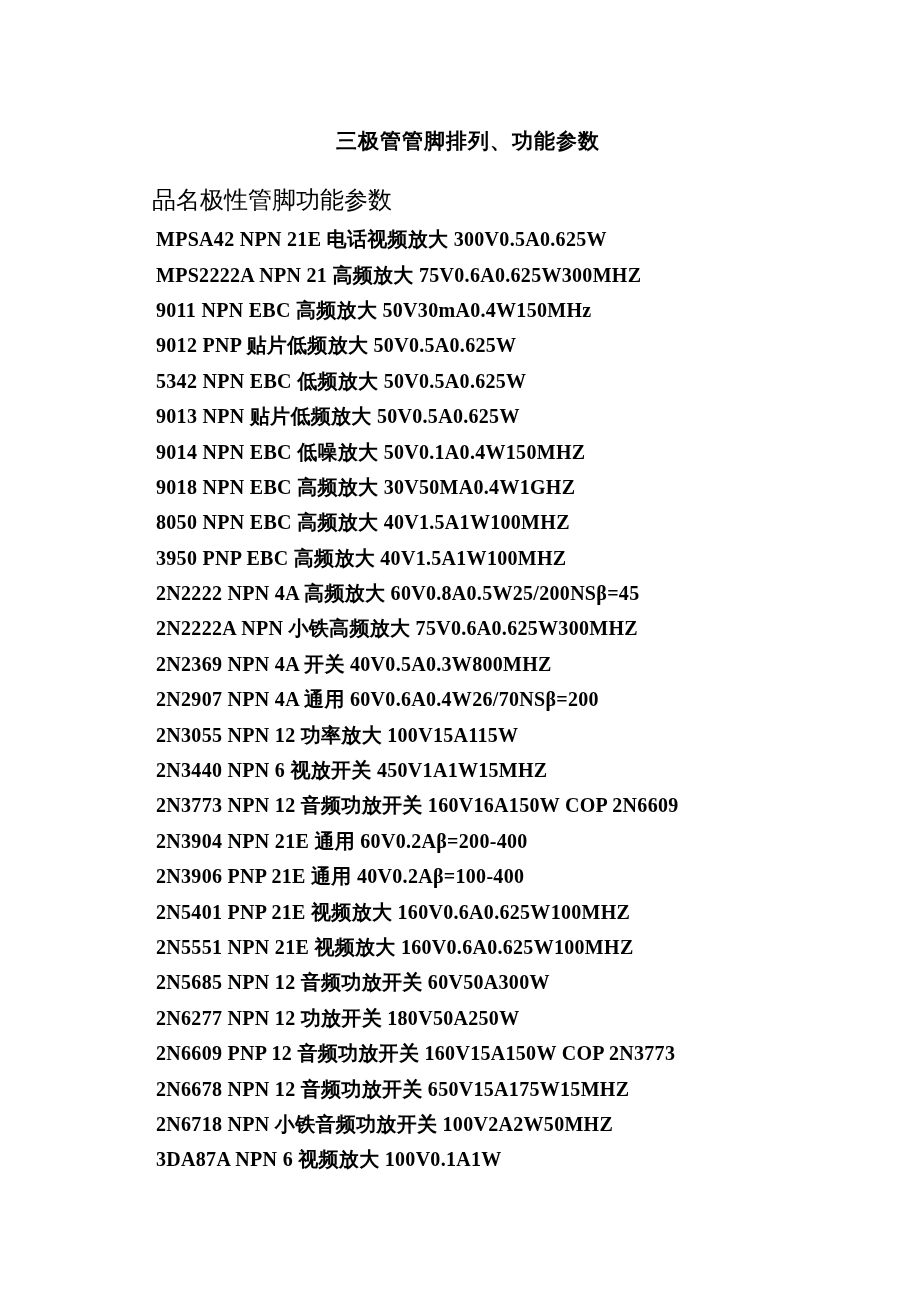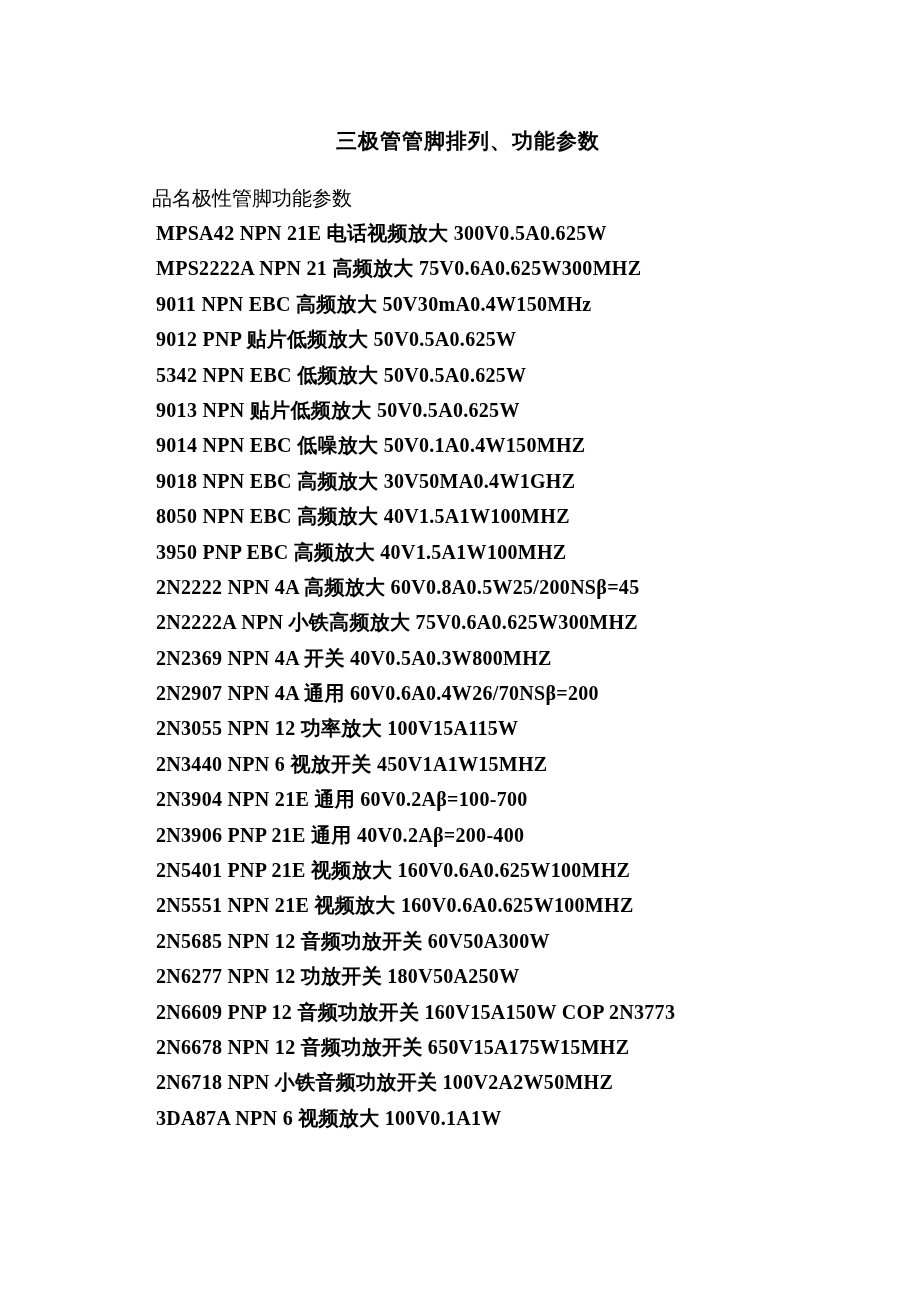--- a/index.html
+++ b/index.html
@@ -14,23 +14,24 @@
       font-family: "SimSun", "宋体", serif;
     }
     .title {
       text-align: center;
       font-size: 21px;
       font-weight: bold;
       margin-bottom: 28px;
       letter-spacing: 1px;
     }
     .header-line {
-      font-size: 20px;
+      font-size: 24px;
       line-height: 1.55;
       margin-bottom: 2px;
+      font-family: Liberation Mono, monospace;
     }
     .data-line {
       font-size: 20px;
       line-height: 1.57;
       white-space: nowrap;
       letter-spacing: 0.3px;
       font-weight: bold;
     }
   </style>
 </head>
@@ -48,22 +49,23 @@
     <div class="data-line">9014 NPN EBC 低噪放大 50V0.1A0.4W150MHZ</div>
     <div class="data-line">9018 NPN EBC 高频放大 30V50MA0.4W1GHZ</div>
     <div class="data-line">8050 NPN EBC 高频放大 40V1.5A1W100MHZ</div>
     <div class="data-line">3950 PNP EBC 高频放大 40V1.5A1W100MHZ</div>
     <div class="data-line">2N2222 NPN 4A 高频放大 60V0.8A0.5W25/200NSβ=45</div>
     <div class="data-line">2N2222A NPN 小铁高频放大 75V0.6A0.625W300MHZ</div>
     <div class="data-line">2N2369 NPN 4A 开关 40V0.5A0.3W800MHZ</div>
     <div class="data-line">2N2907 NPN 4A 通用 60V0.6A0.4W26/70NSβ=200</div>
     <div class="data-line">2N3055 NPN 12 功率放大 100V15A115W</div>
     <div class="data-line">2N3440 NPN 6 视放开关 450V1A1W15MHZ</div>
-    <div class="data-line">2N3904 NPN 21E 通用 60V0.2Aβ=100-700</div>
-    <div class="data-line">2N3906 PNP 21E 通用 40V0.2Aβ=200-400</div>
+    <div class="data-line">2N3773 NPN 12 音频功放开关 160V16A150W COP 2N6609</div>
+    <div class="data-line">2N3904 NPN 21E 通用 60V0.2Aβ=200-400</div>
+    <div class="data-line">2N3906 PNP 21E 通用 40V0.2Aβ=100-400</div>
     <div class="data-line">2N5401 PNP 21E 视频放大 160V0.6A0.625W100MHZ</div>
     <div class="data-line">2N5551 NPN 21E 视频放大 160V0.6A0.625W100MHZ</div>
     <div class="data-line">2N5685 NPN 12 音频功放开关 60V50A300W</div>
     <div class="data-line">2N6277 NPN 12 功放开关 180V50A250W</div>
     <div class="data-line">2N6609 PNP 12 音频功放开关 160V15A150W COP 2N3773</div>
     <div class="data-line">2N6678 NPN 12 音频功放开关 650V15A175W15MHZ</div>
     <div class="data-line">2N6718 NPN 小铁音频功放开关 100V2A2W50MHZ</div>
     <div class="data-line">3DA87A NPN 6 视频放大 100V0.1A1W</div>
   </div>
 

